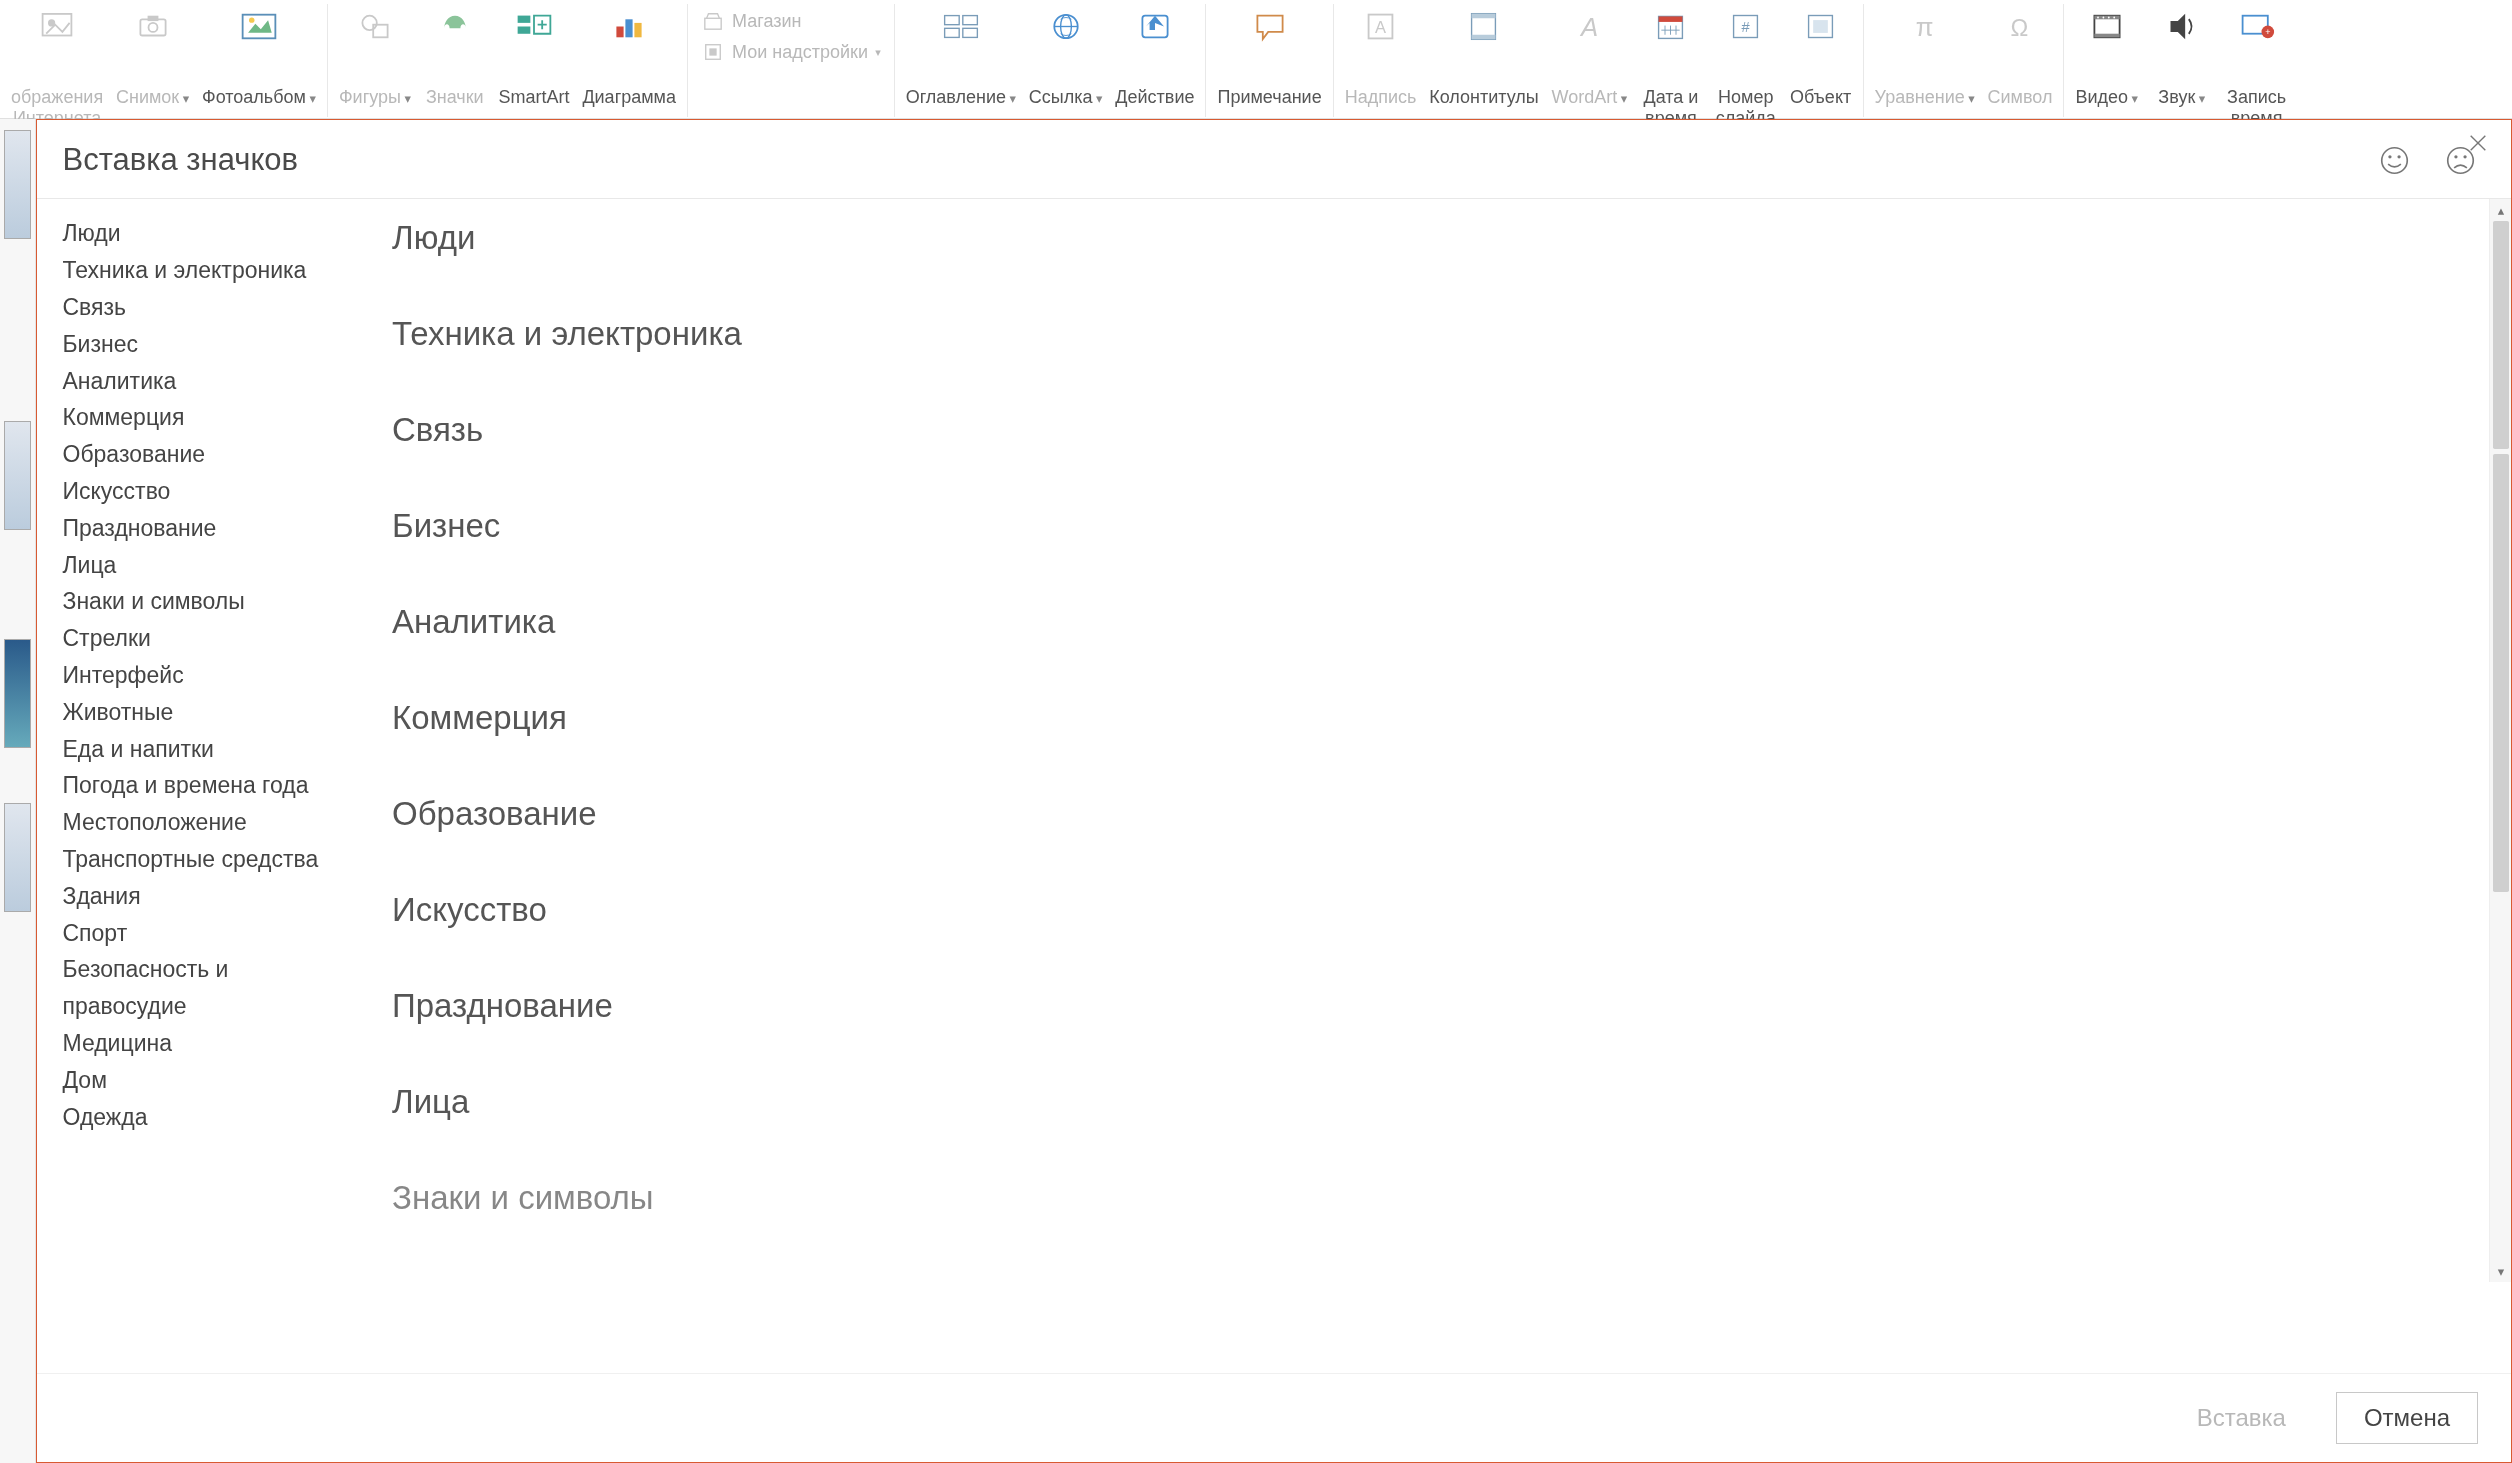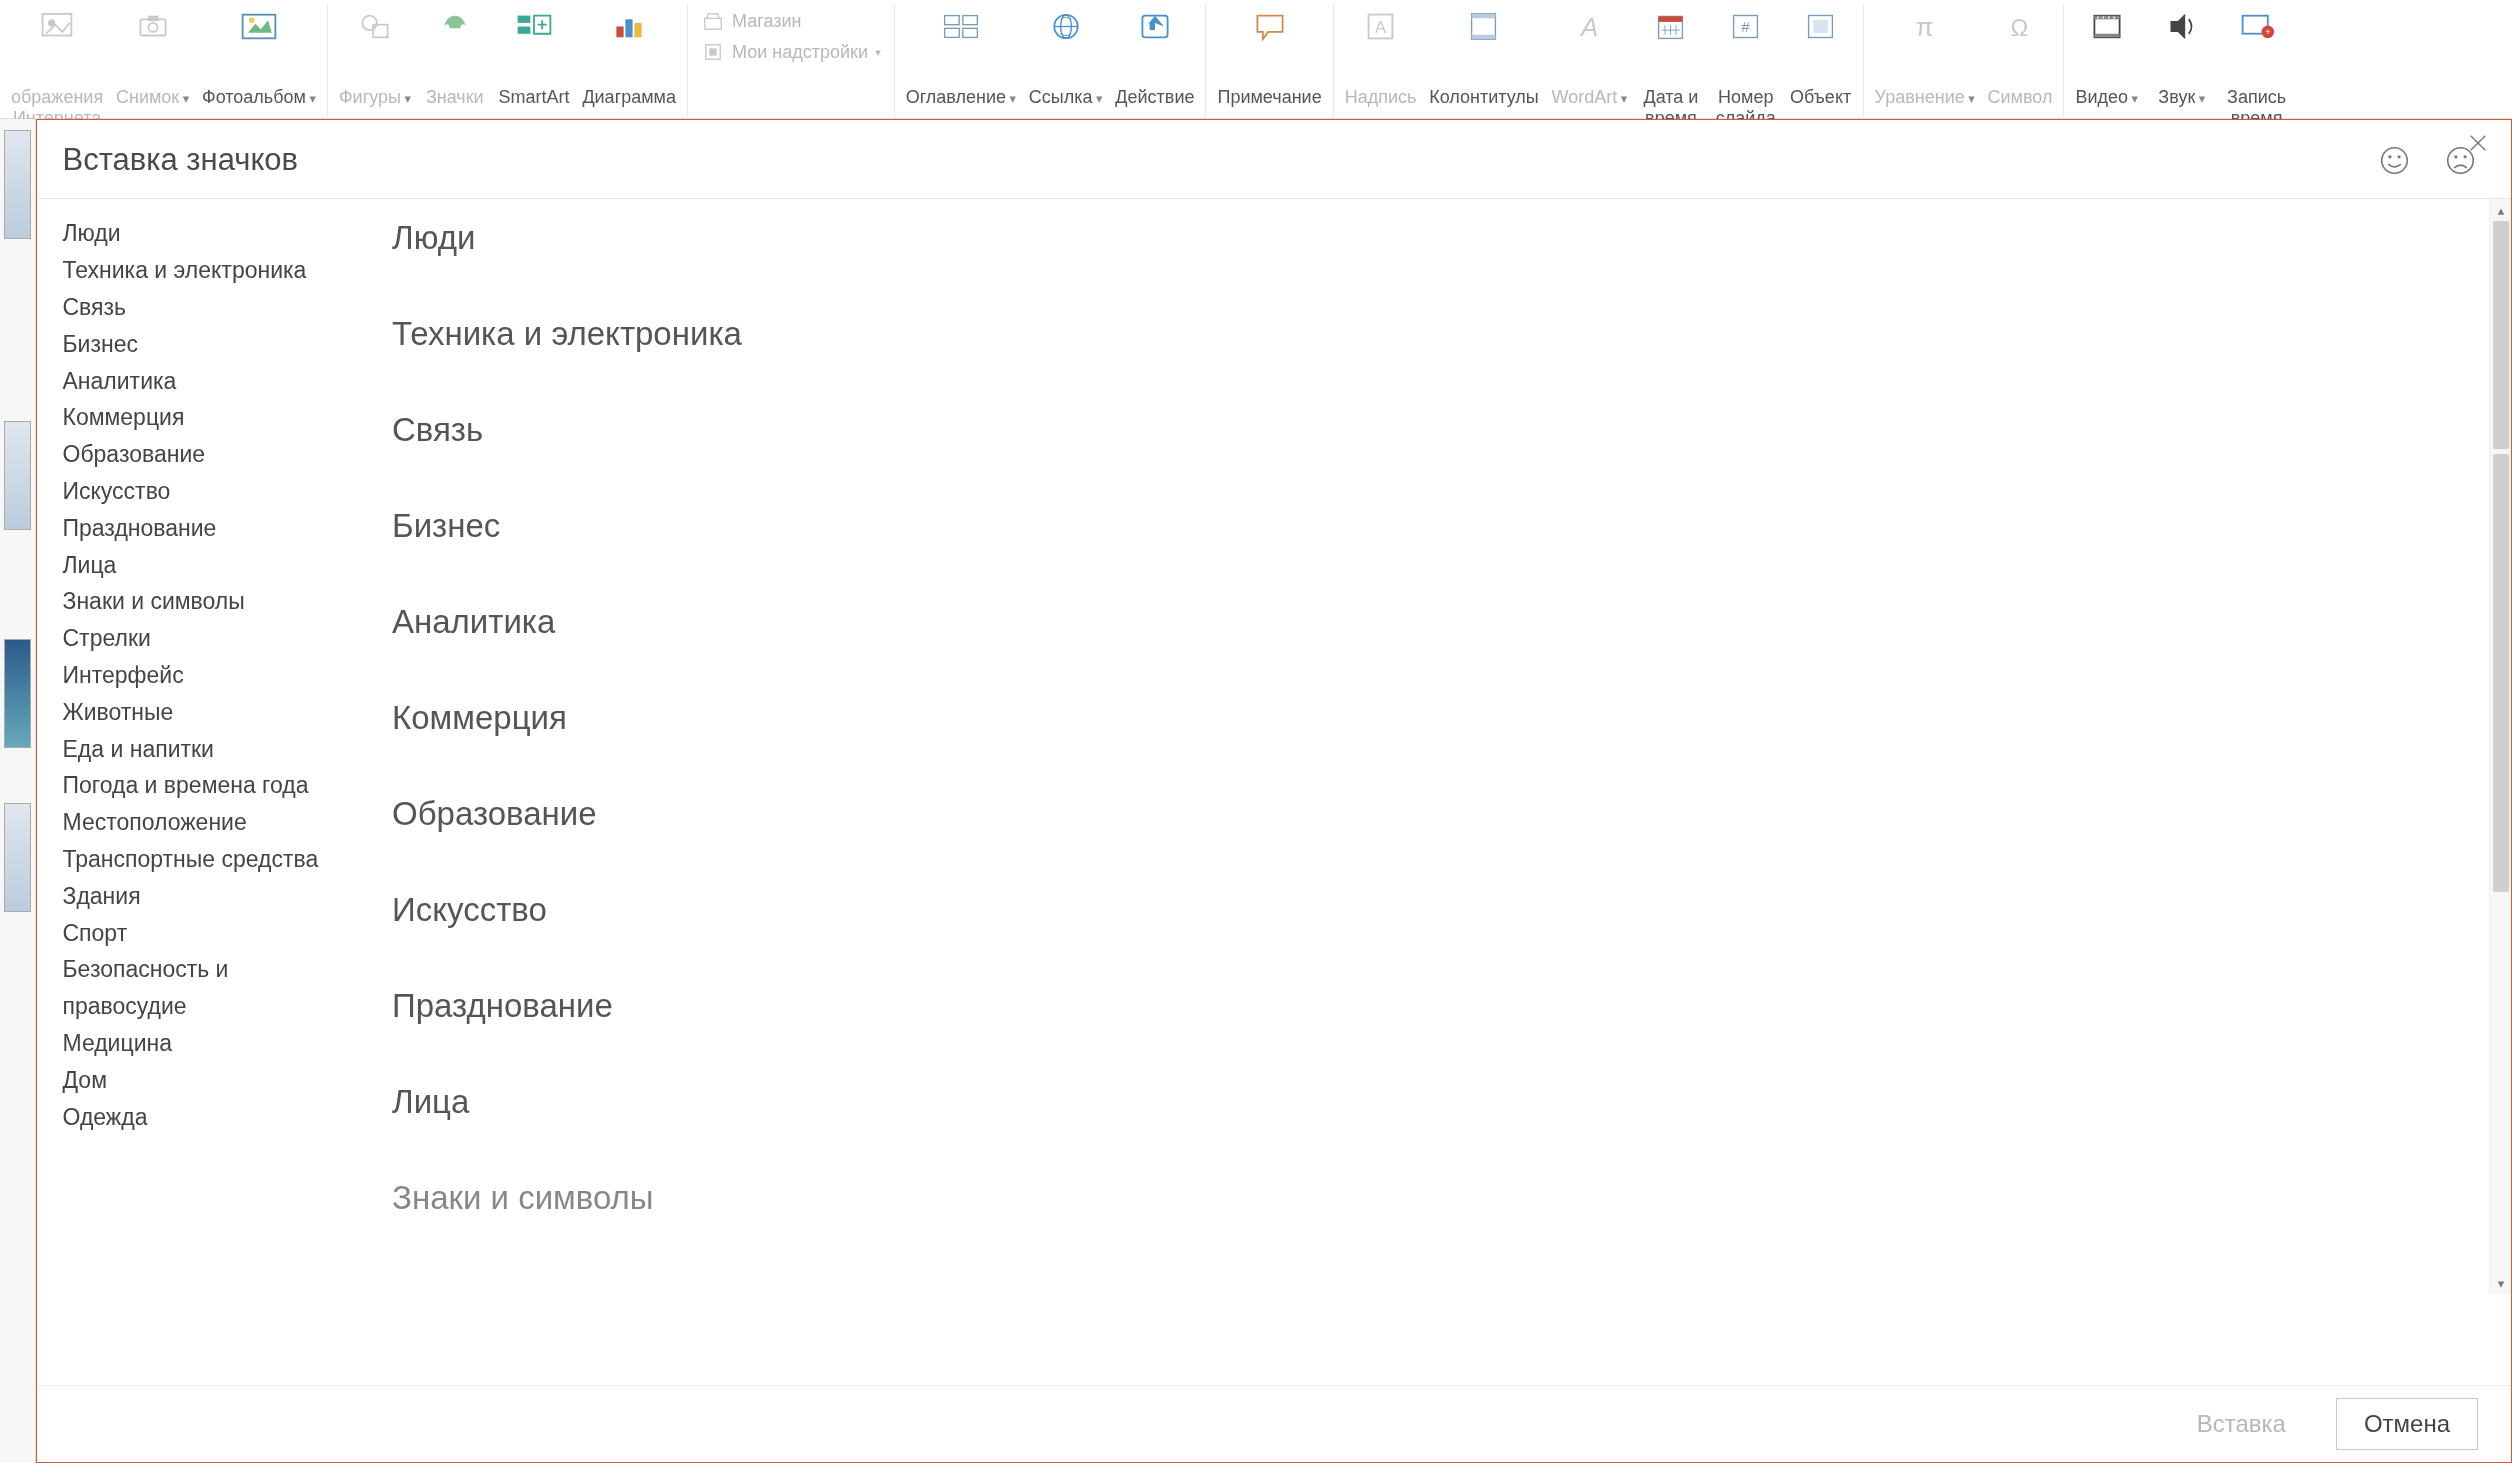--- a/index.html
+++ b/index.html
@@ -35,21 +35,21 @@
     .section-title { font-size: 33px; color: #555; font-weight: 400; margin: 24px 0 58px 0; }
     .section-title:first-child { margin-top: 3.6px; }
     .section-title.last { opacity: 0.7; margin-bottom: 0; }
 
     
     .scroll-track { position: absolute; right: 0; top: 0; width: 22px; height: calc(100% - 91px); background: #f6f6f6; border-left: 0.9px solid #eee; }
     .scroll-arrow { width: 22px; height: 22px; display: flex; align-items: center; justify-content: center; font-size: 12.8px; color: #777; }
     .scroll-thumb { position: absolute; top: 22px; left: 2.7px; width: 16.4px; height: 228px; background: #cfcfcf; border-radius: 1.8px; }
     .scroll-thumb2 { position: absolute; top: 255px; left: 2.7px; width: 16.4px; height: 438px; background: #cfcfcf; border-radius: 1.8px; }
 
-    .dialog-footer { display: flex; justify-content: flex-end; align-items: center; padding: 12px 33px; gap: 22px; border-top: 0.9px solid #f0f0f0; }
+    .dialog-footer { display: flex; justify-content: flex-end; align-items: center; padding: 18px 33px; gap: 22px; border-top: 0.9px solid #f0f0f0; }
     .footer-btn { padding: 11px 27px; font-size: 24px; border: 0.9px solid #c8c8c8; background: #fff; color: #444; cursor: pointer; }
     .footer-btn.disabled { color: #b8b8b8; border-color: transparent; cursor: default; }
 
     
     .slides-edge { position: absolute; left: 0; top: 119px; width: 36px; bottom: 0; background: #f7f7f7; border-right: 0.9px solid #e4e4e4; }
     .slides-edge .thumb { height: 109px; margin: 11px 3.6px; background: linear-gradient(#e0e6ee, #bcd); border: 0.9px solid #aaa; }
   </style>
 </head>
 <body>
 

